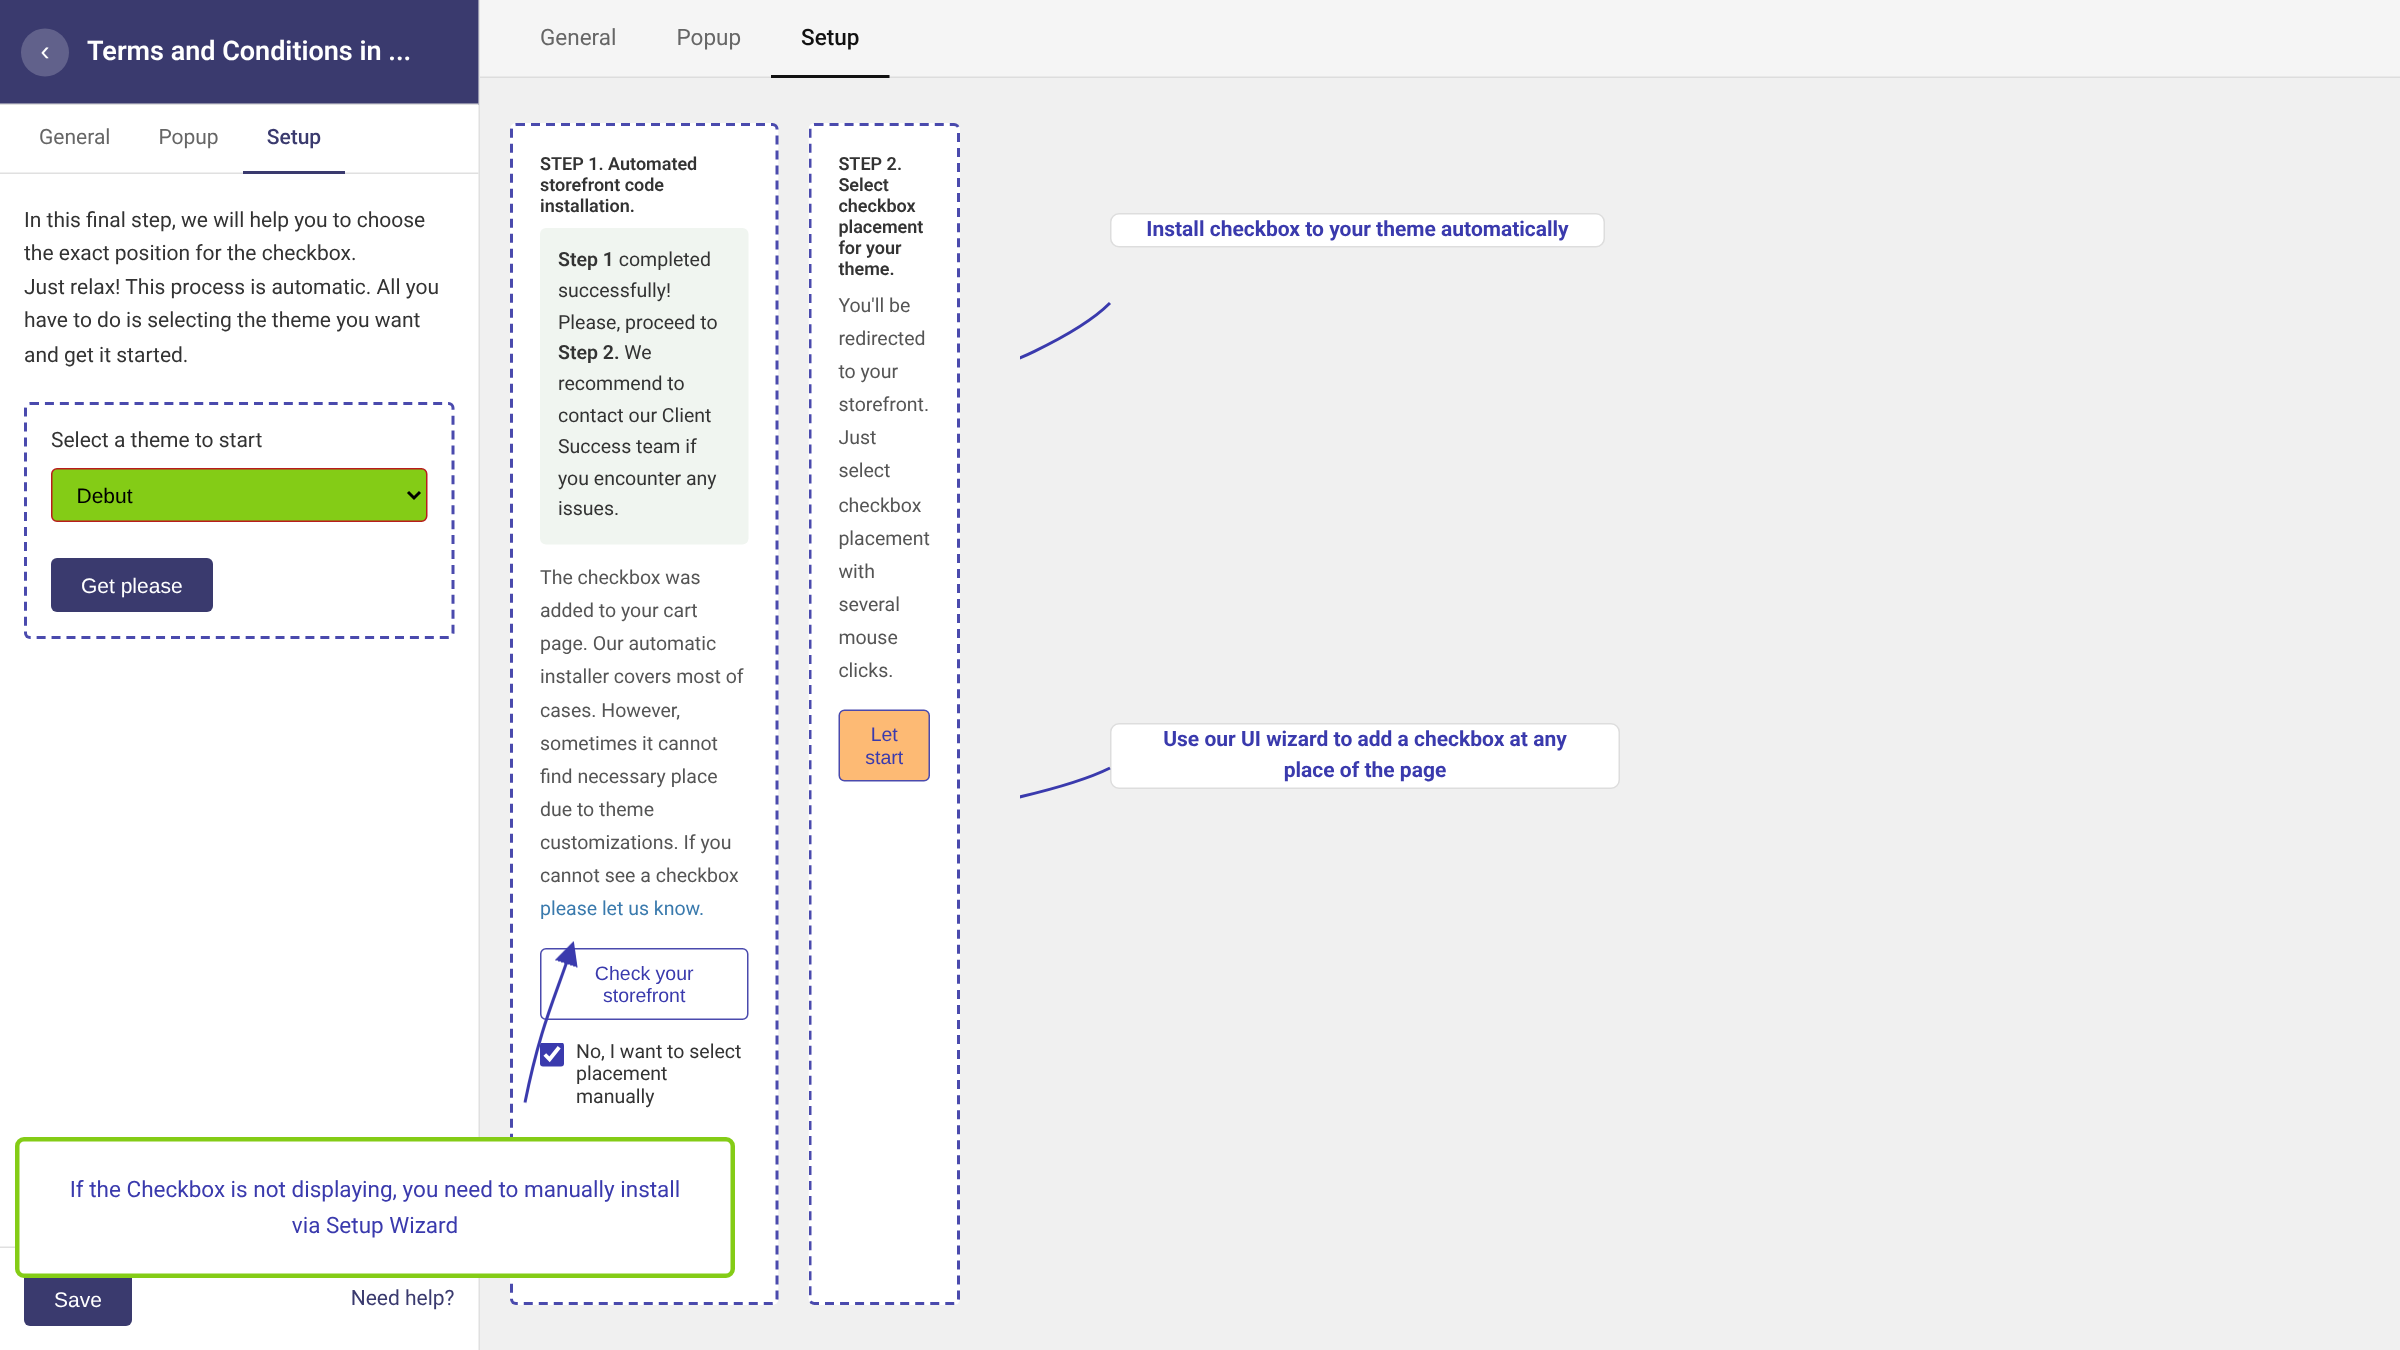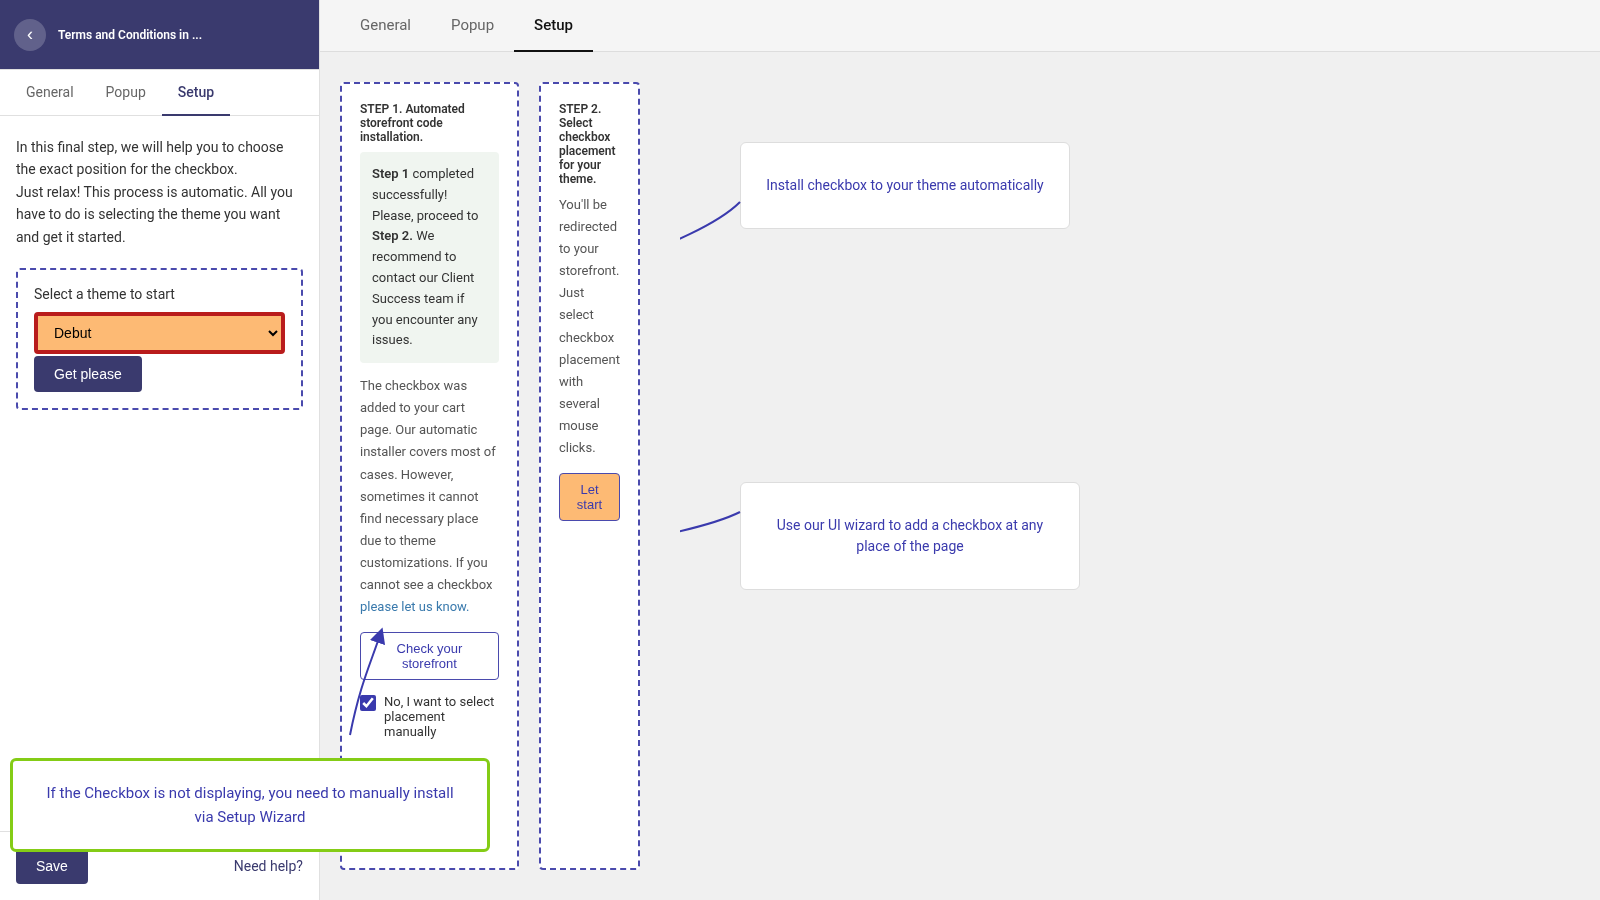--- a/index.html
+++ b/index.html
@@ -42,21 +42,21 @@
       cursor: pointer;
       display: flex;
       align-items: center;
       justify-content: center;
       margin-right: 12px;
       flex-shrink: 0;
     }
 
     .sidebar-title {
       color: white;
-      font-size: 12px;
+      font-size: 18px;
       font-weight: 600;
     }
 
     .sidebar-tabs {
       display: flex;
       border-bottom: 1px solid #e0e0e0;
       padding: 0 10px;
     }
 
     .sidebar-tab {
@@ -96,26 +96,26 @@
 
     .theme-select-label {
       font-size: 14px;
       color: #333;
       margin-bottom: 10px;
     }
 
     .theme-select {
       width: 100%;
       padding: 8px 12px;
-      border: 4px solid #b91c1c;
-      border-radius: 4px;
-      font-size: 14px;
-      background: #fdba74;
+      border: 1px solid #b91c1c;
+      border-radius: 4px;
+      font-size: 14px;
+      background: #84cc16;
       appearance: auto;
-      margin-bottom: 2px;
+      margin-bottom: 24px;
       cursor: pointer;
     }
 
     .get-start-btn {
       background: #3a3a6e;
       color: white;
       border: none;
       border-radius: 4px;
       padding: 10px 20px;
       font-size: 14px;
@@ -147,26 +147,27 @@
       font-size: 14px;
       cursor: pointer;
       text-decoration: none;
     }
 
     
     .annotation-box {
       background: white;
       border: 1px solid #ddd;
       border-radius: 6px;
-      padding: 32px 18px;
+      padding: 0 18px;
       font-size: 14px;
       color: #3a3aad;
       line-height: 1.5;
       text-align: center;
       position: absolute;
+      font-weight: bold;
     }
 
     
     .main-content {
       flex: 1;
       display: flex;
       flex-direction: column;
       background: #f0f0f0;
       position: relative;
     }

